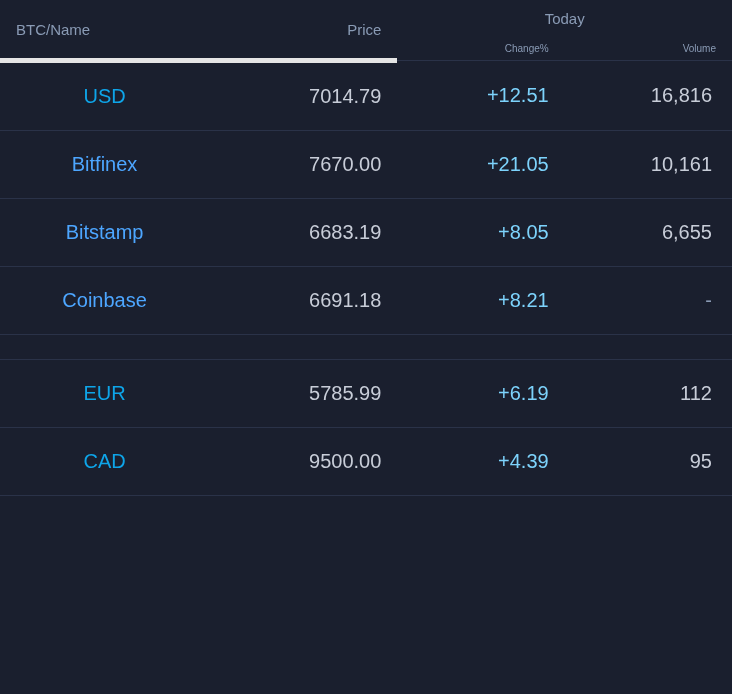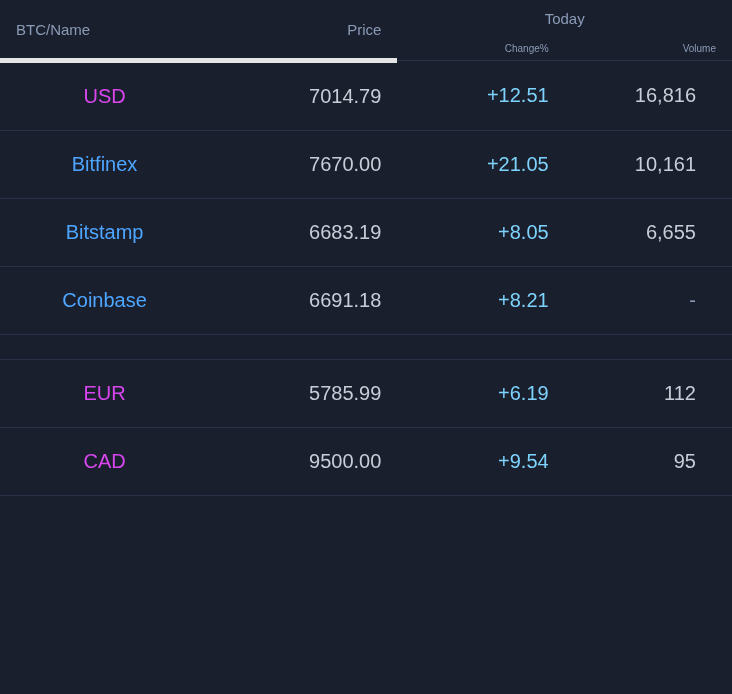--- a/index.html
+++ b/index.html
@@ -60,41 +60,41 @@
     }
 
     tbody tr td {
       padding: 22px 16px;
       font-size: 20px;
       text-align: right;
     }
 
     tbody tr td.col-name {
       text-align: center;
-      color: #d946ef;
+      color: #0ea5e9;
     }
 
     tbody tr td.col-name.link {
       color: #4da6ff;
     }
 
     tbody tr td.col-price {
       color: #c8cdd8;
       text-align: right;
     }
 
     tbody tr td.col-change {
       color: #7dd3fc;
       text-align: right;
     }
 
     tbody tr td.col-volume {
       color: #c8cdd8;
       text-align: right;
-      padding-right: 36px;
+      padding-right: 20px;
     }
 
     tbody tr td.col-volume.dash {
       color: #8a9bb5;
     }
 
     .separator-row td {
       padding: 12px 0;
       border-bottom: 1px solid #2a3248;
       background-color: #1a1f2e;
@@ -166,18 +166,18 @@
     <tbody id="table-body-2">
     <tr>
           <td class="col-name">EUR</td>
           <td class="col-price">5785.99</td>
           <td class="col-change">+6.19</td>
           <td class="col-volume">112</td>
         </tr>
         <tr>
           <td class="col-name">CAD</td>
           <td class="col-price">9500.00</td>
-          <td class="col-change">+9.54</td>
+          <td class="col-change">+4.39</td>
           <td class="col-volume">95</td>
         </tr>
       </tbody>
   </table>
 </div>
 
 </body></html>

